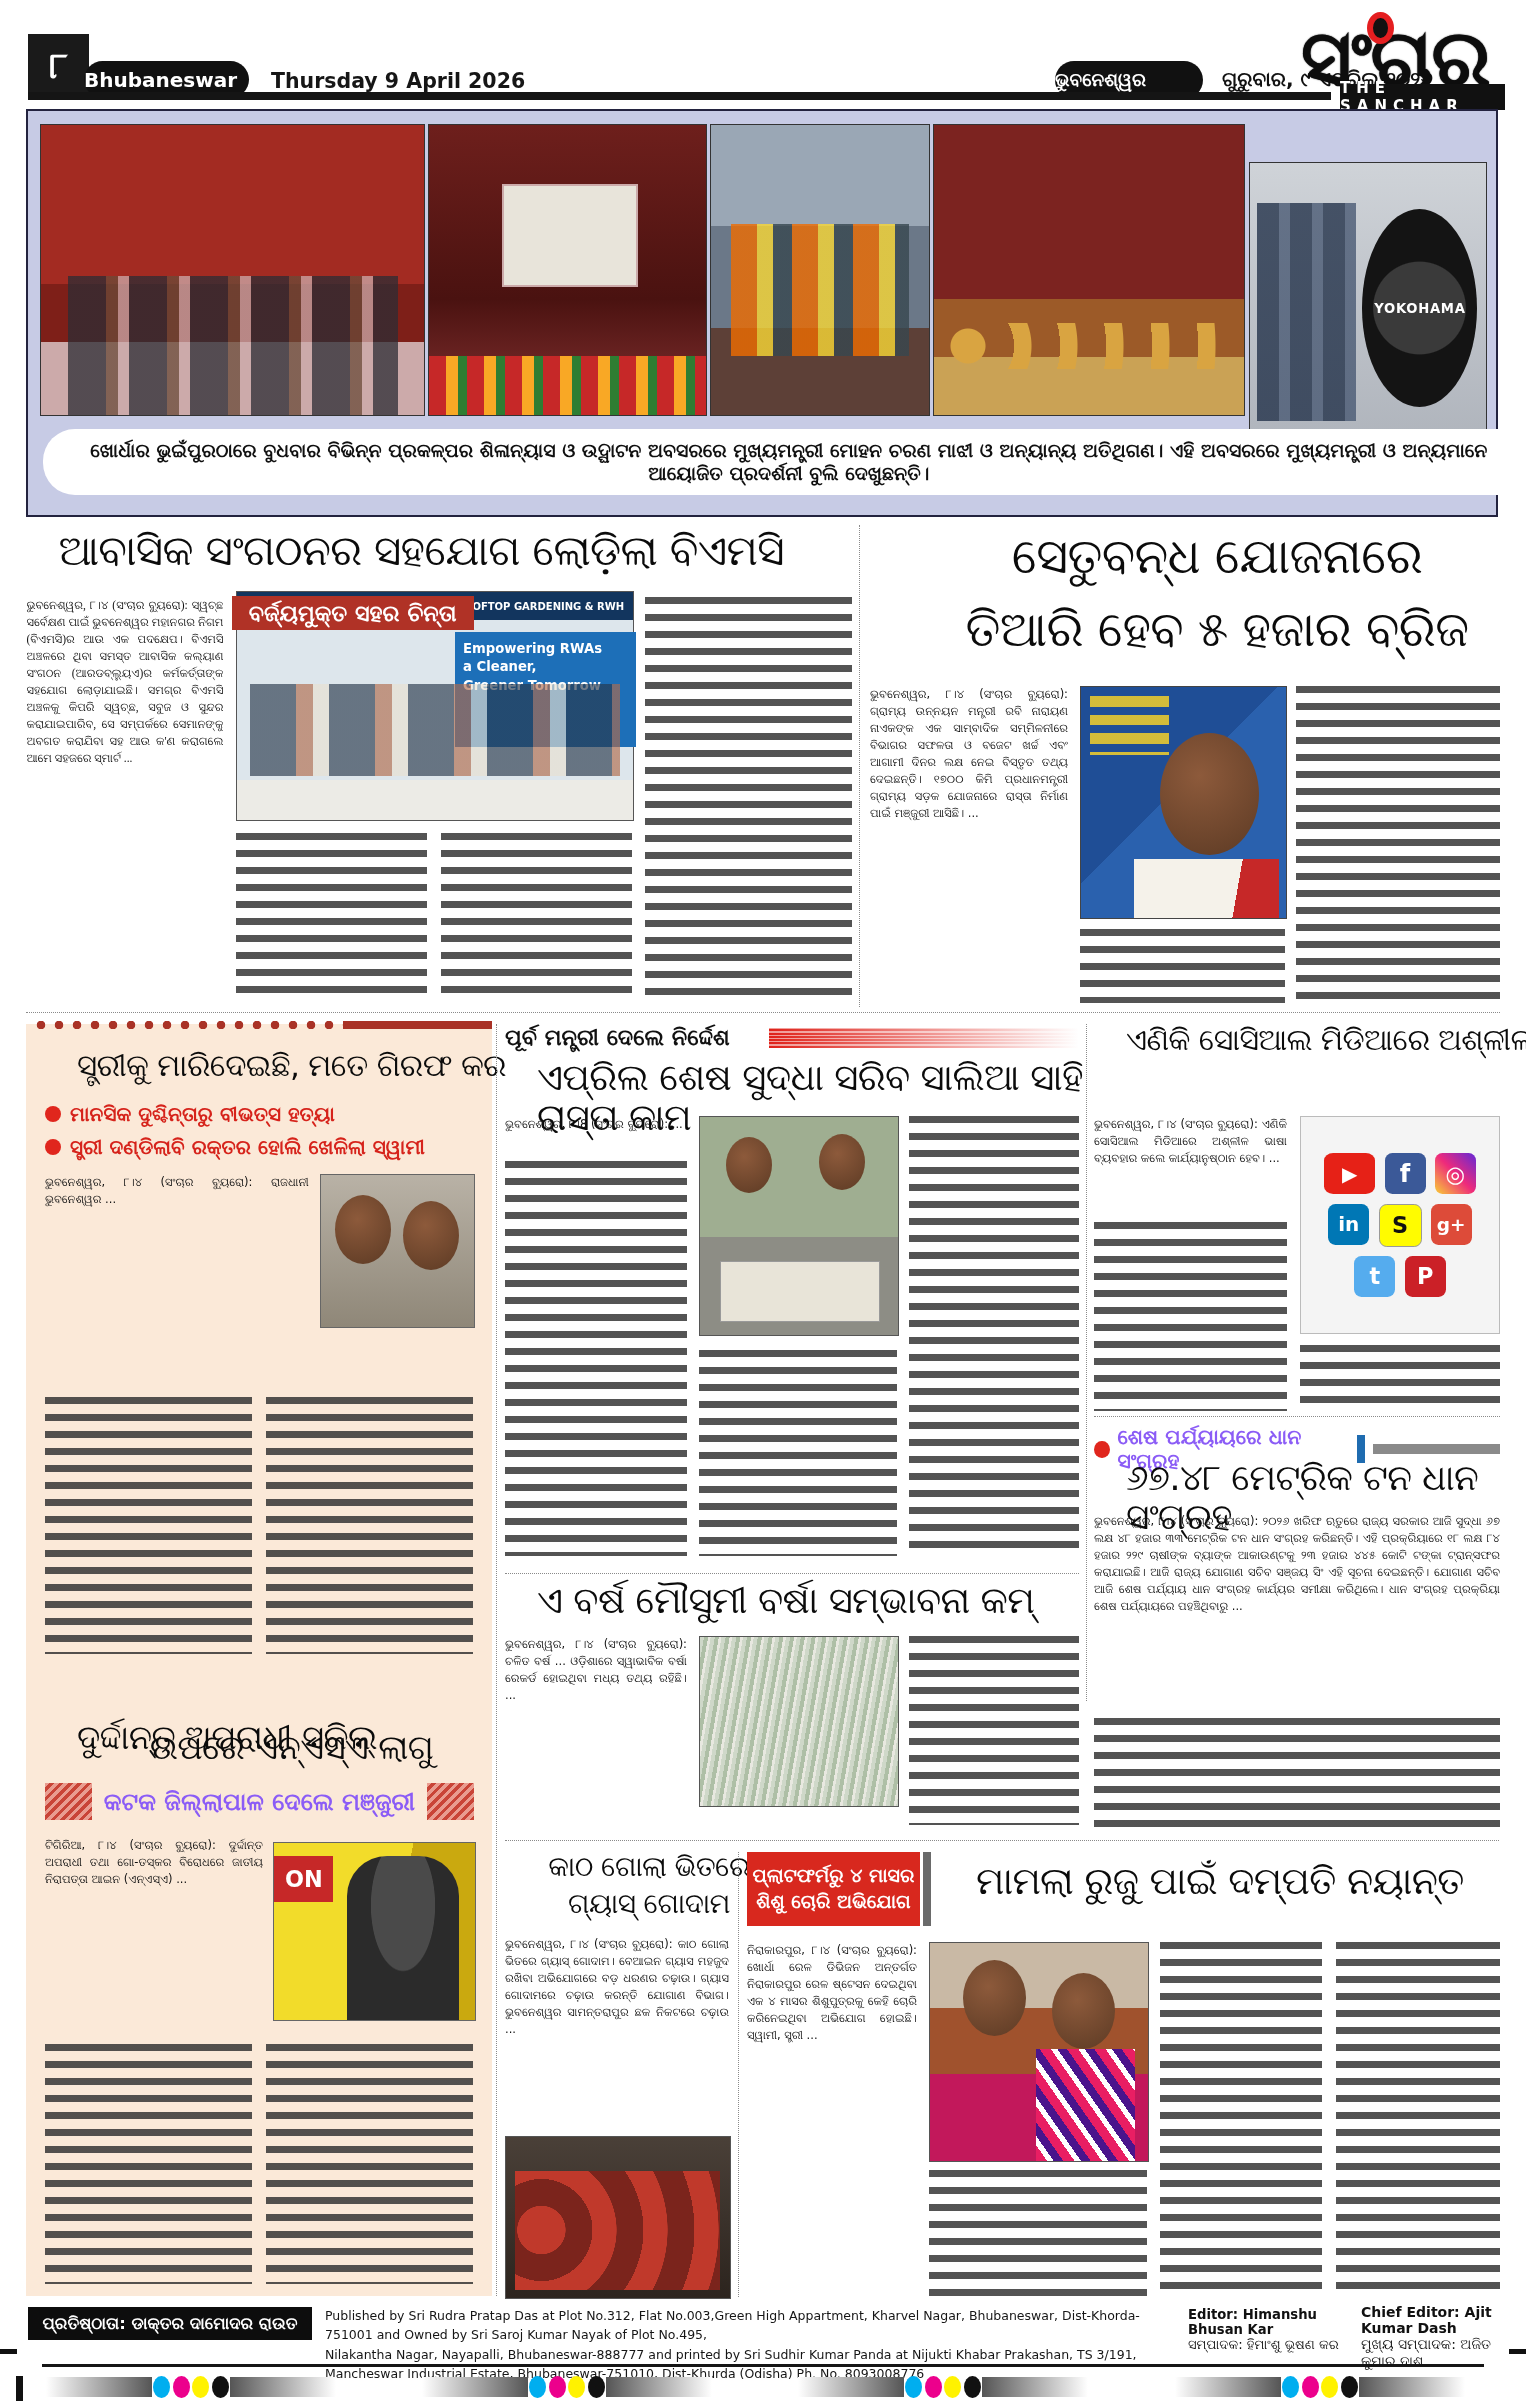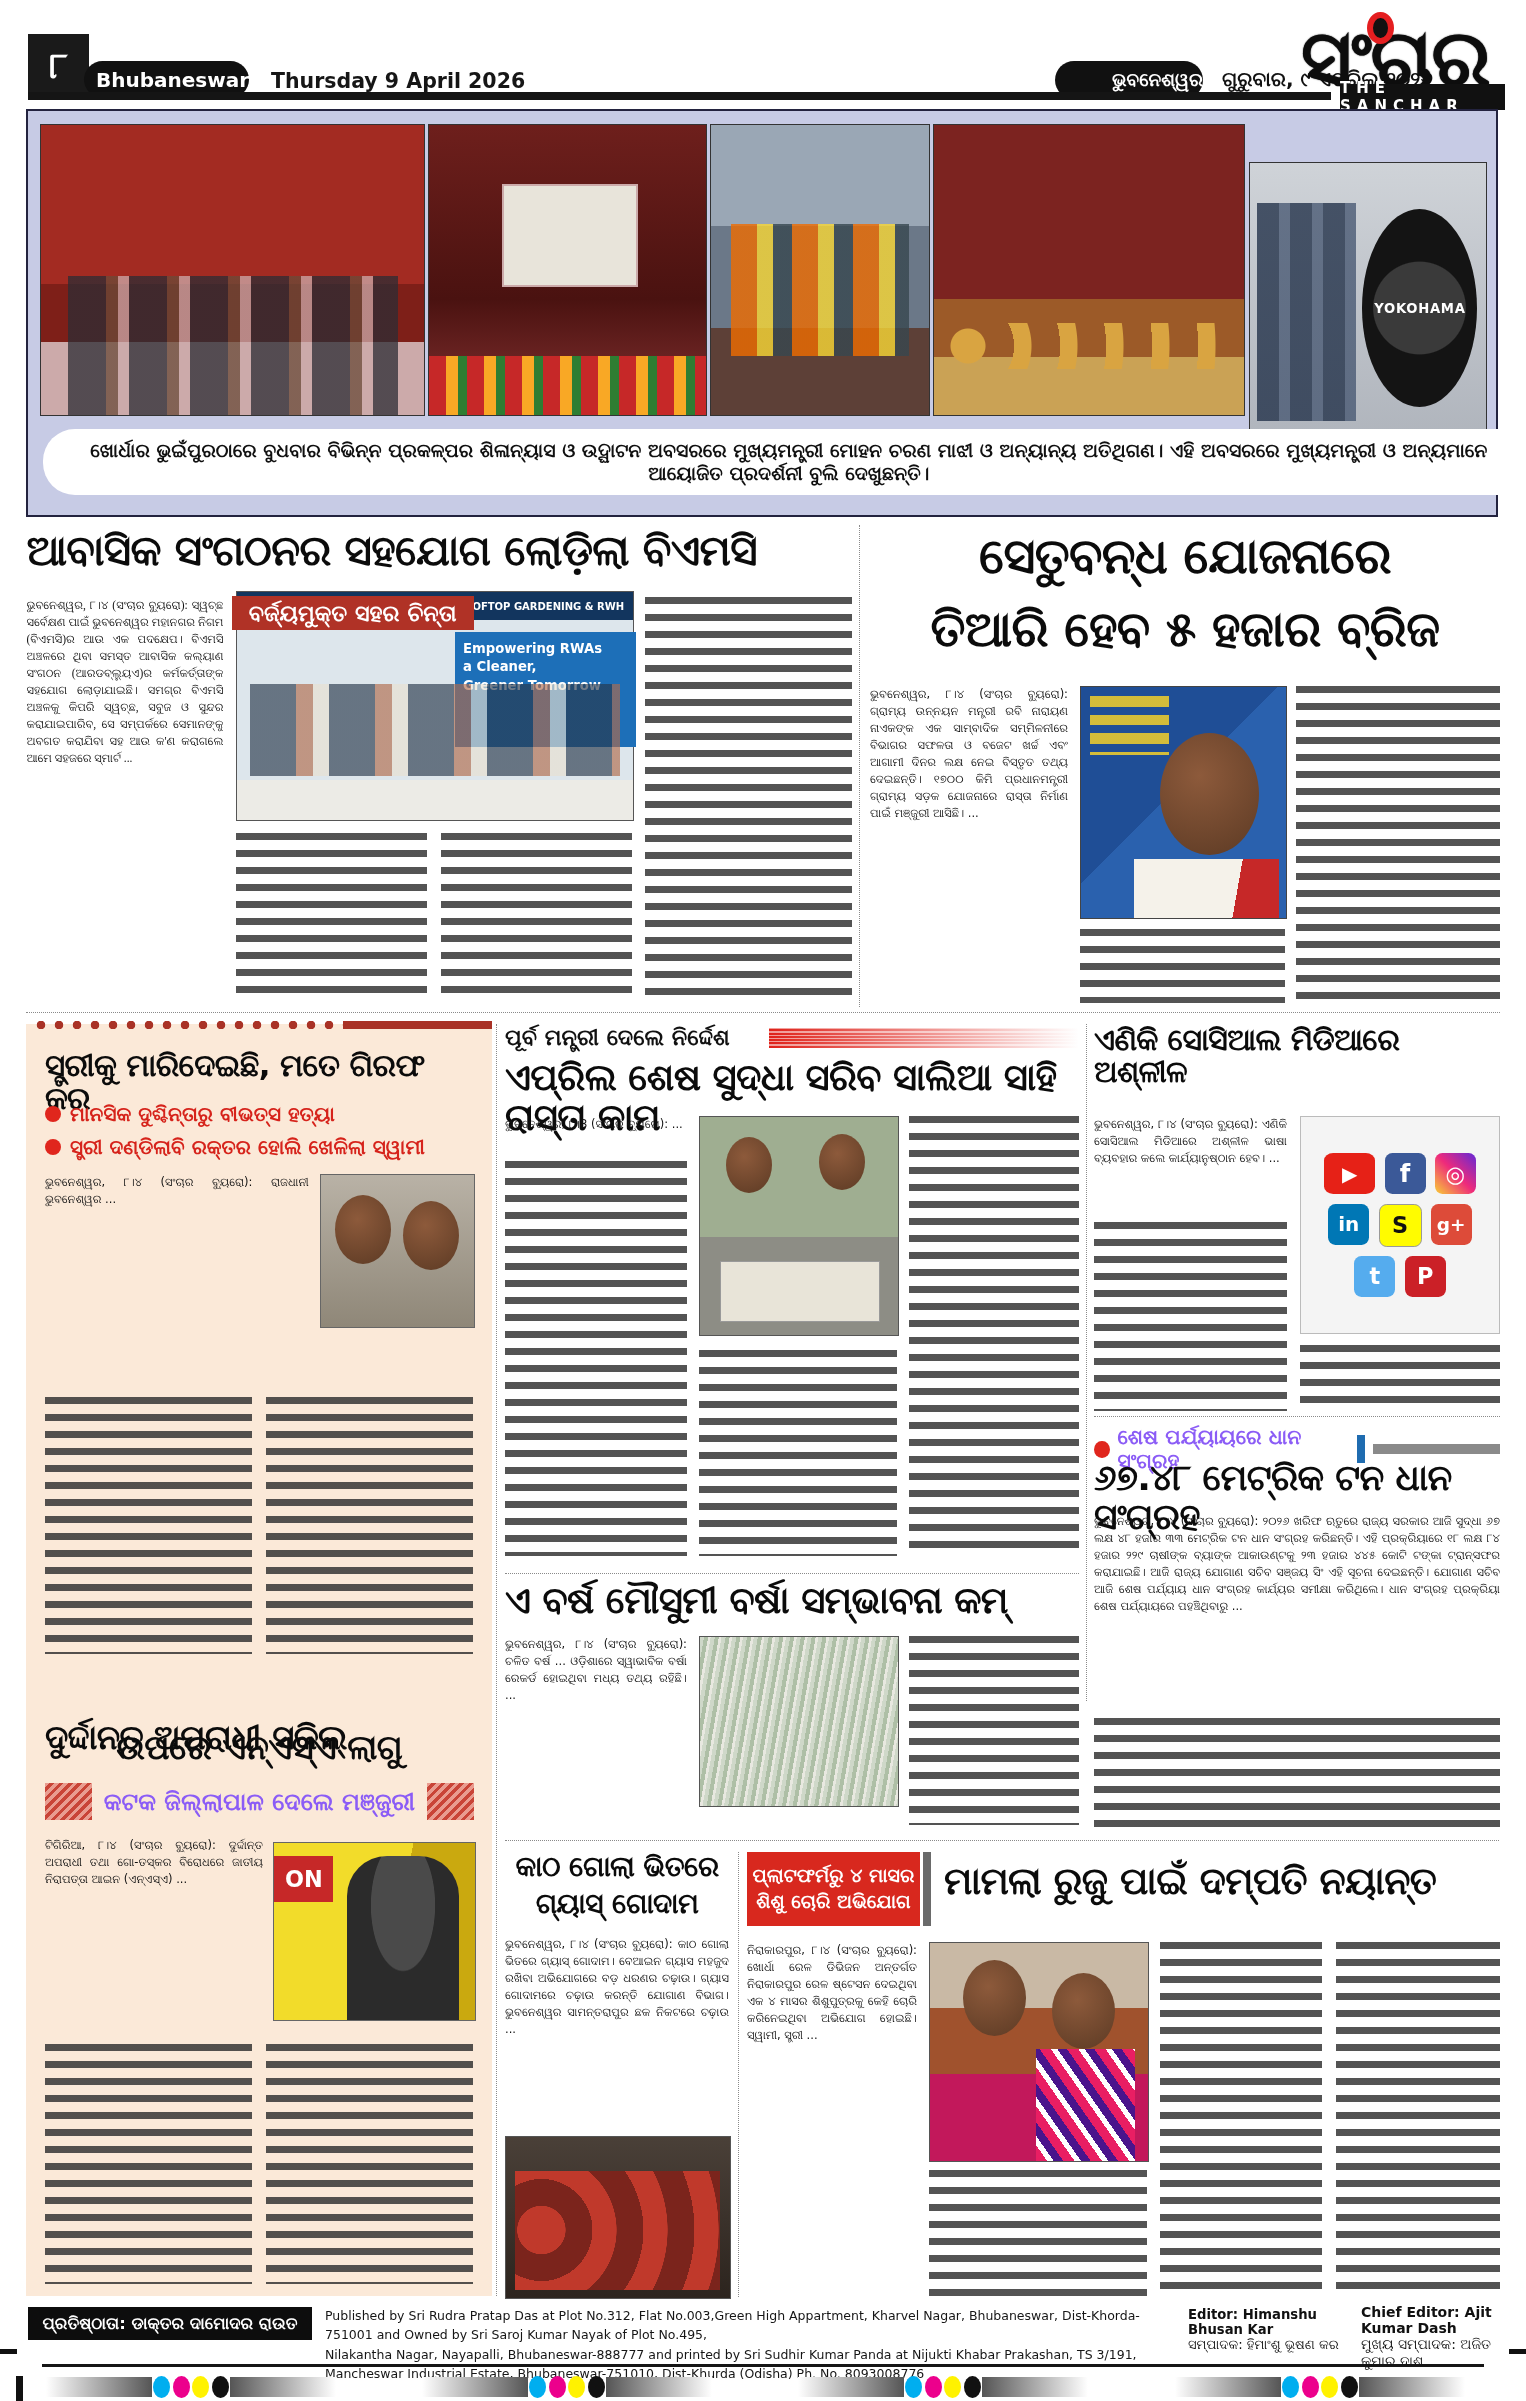--- a/index.html
+++ b/index.html
@@ -2,36 +2,36 @@
 <html style="font-size:10.6px"><head>
 <meta charset="utf-8">
 <style>
   html,body{margin:0;padding:0;background:#e8e8e8;}
   .page{position:relative;width:1526px;height:2401px;background:#ffffff;
         font-family:"DejaVu Sans",sans-serif;color:#111;overflow:hidden;}
   .abs{position:absolute;}
   
   .pageno-box{background:#1a1a1a;color:#fff;display:flex;align-items:center;justify-content:center;
               font-size:36px;font-weight:bold;}
-  .pill{background:#111;color:#fff;border-radius:26.4px;display:flex;align-items:center;justify-content:flex-end;
+  .pill{background:#111;color:#fff;border-radius:26.4px;display:flex;align-items:center;justify-content:flex-start;
         font-weight:bold;}
   .date-en{font-size:20.5px;font-weight:bold;color:#161616;}
   .masthead{font-size:78px;font-weight:800;letter-spacing:-1.3px;color:#0d0d0d;
             text-shadow:0 0 1.3px #000;line-height:1;}
   .mast-sub{background:#111;color:#fff;font-size:15px;font-weight:bold;letter-spacing:6px;
             display:flex;align-items:center;justify-content:center;}
   .mast-dot{width:14.5px;height:20px;border:6px solid #e41e20;border-radius:50%;background:#111;}
   .hrule{background:#151515;}
   
   .strip{background:#c7cbe5;border:2.6px solid #23233f;}
   .ph{position:absolute;border:0.7px solid #333;overflow:hidden;}
   .caption-bar{background:#fff;border-radius:32px;display:flex;align-items:center;justify-content:center;
                font-size:19px;font-weight:bold;color:#101010;padding:0 26.4px;text-align:center;}
   
-  .hl{font-weight:700;color:#0b0b0b;letter-spacing:-0.7px;line-height:1.08;}
+  .hl{font-weight:400;color:#0b0b0b;letter-spacing:-0.7px;line-height:1.08;margin-left:32px;}
   .bt{font-size:11.5px;line-height:17px;text-align:justify;color:#131313;overflow:hidden;word-break:break-word;}
   .gk{background-image:repeating-linear-gradient(to bottom,#2e2e2e 0 7.3px,rgba(0,0,0,0) 7.3px 17px);opacity:.82;}
   .vsep{border-left:1.3px dotted #8a8a8a;}
   .hsep{border-top:1.3px dotted #8a8a8a;}
   .red{color:#8b5cf6;}
   .bullet{display:flex;align-items:center;gap:9.2px;font-weight:800;font-size:20px;color:#d6231b;}
   .bullet .dot{width:16px;height:16px;border-radius:50%;background:#e0261d;flex:0 0 auto;}
   
   .cream{background:#fbe9d8;}
   .dotline{background-image:radial-gradient(circle at 8px 4px,#a93226 4px,rgba(0,0,0,0) 4.6px);

